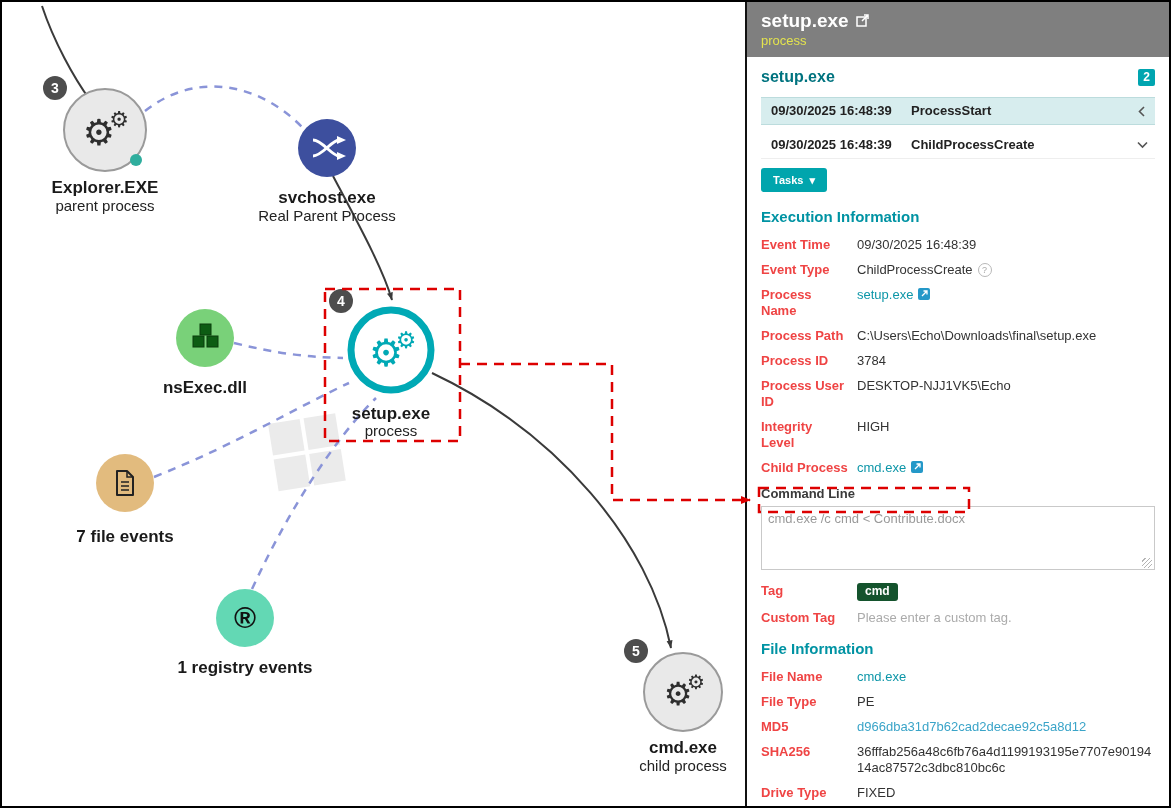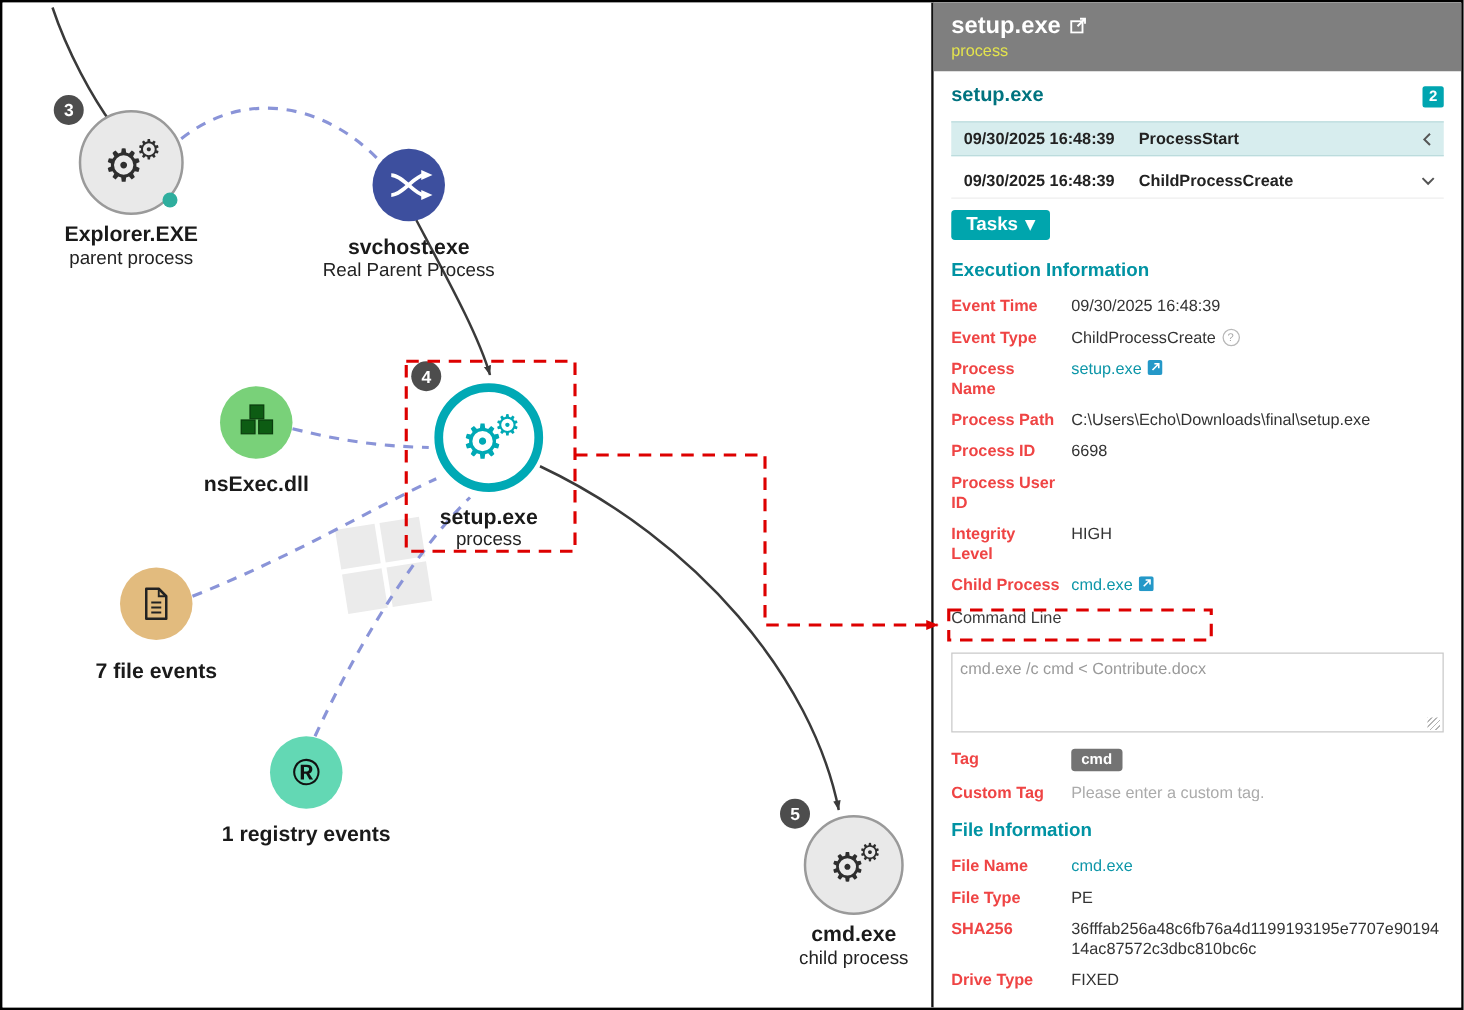--- a/index.html
+++ b/index.html
@@ -15,35 +15,35 @@
   .hdr-ext{display:inline-block;}
   .hdr-sub{color:#e3e34d;font-size:13px;line-height:16px;margin-top:1px;}
   .panel-body{padding:8px 14px 0;}
   .proc-row{display:flex;justify-content:space-between;align-items:center;height:20px;margin:2px 0 10px;}
   .proc-title{color:#00737f;font-size:16px;font-weight:bold;}
   .count-badge{background:#00a5b0;color:#fff;width:17px;height:17px;font-size:12px;font-weight:bold;display:flex;align-items:center;justify-content:center;border-radius:2px;}
   .event-row{display:grid;grid-template-columns:140px 1fr 14px;align-items:center;padding:6px 6px 6px 10px;font-weight:bold;color:#222;line-height:14px;cursor:pointer;}
   .event-row.hl{background:#d7edee;border-top:1px solid #bcdcdd;border-bottom:1px solid #bcdcdd;margin-bottom:7px;}
   .event-row.plain{background:#fff;border-bottom:1px solid #eee;margin-bottom:9px;}
   .chev{display:flex;align-items:center;justify-content:center;color:#555;}
-  .tasks-btn{background:#00a5ad;color:#fff;border:none;border-radius:3px;font-family:"Liberation Sans",sans-serif;font-size:15px;font-weight:bold;padding:5px 12px;height:24px;line-height:14px;cursor:pointer;margin-bottom:10px;display:inline-flex;align-items:center;gap:6px;}
+  .tasks-btn{background:#00a5ad;color:#fff;border:none;border-radius:3px;font-family:"Liberation Sans",sans-serif;font-size:11px;font-weight:bold;padding:5px 12px;height:24px;line-height:14px;cursor:pointer;margin-bottom:10px;display:inline-flex;align-items:center;gap:6px;}
   .section-h{color:#0093a3;font-size:15px;font-weight:bold;margin:6px 0 12px;line-height:17px;}
   .field{display:grid;grid-template-columns:88px 1fr;column-gap:8px;margin-bottom:9px;line-height:16px;align-items:start;}
   .flabel{font-weight:bold;color:#ef4444;}
   .fvalue{color:#333;}
   .link{color:#0d96a8;text-decoration:none;cursor:pointer;}
   .hash-link{color:#3aa4c8;}
   .hash{word-break:break-all;}
   .inline-ico{display:inline-block;vertical-align:-1px;margin-left:5px;}
   .q-ico{display:inline-block;width:12px;height:12px;border:1px solid #b8b8b8;border-radius:50%;color:#a9a9a9;font-size:9px;line-height:12px;text-align:center;vertical-align:1px;margin-left:5px;cursor:default;}
-  .cmd-label{font-weight:normal;color:#3a3a3a;margin-bottom:20px;line-height:16px;}
+  .cmd-label{font-weight:bold;color:#3a3a3a;margin-bottom:4px;line-height:16px;}
   .cmd-wrap{position:relative;margin-bottom:10px;}
   .cmd-input{width:100%;height:64px;box-sizing:border-box;border:1px solid #c9c9c9;border-radius:0;background:#fff;color:#9a9a9a;font-family:"Liberation Sans",sans-serif;font-size:13px;padding:4px 6px;resize:none;outline:none;}
   .resize-handle{position:absolute;right:3px;bottom:5px;width:10px;height:10px;background:repeating-linear-gradient(135deg,transparent 0 2px,#b5b5b5 2px 3px);}
-  .tag-badge{background:#737373;color:#fff;font-size:12px;font-weight:bold;padding:2px 8px 3px;border-radius:3px;display:inline-block;line-height:13px;cursor:pointer;}
+  .tag-badge{background:#14532d;color:#fff;font-size:12px;font-weight:bold;padding:2px 8px 3px;border-radius:3px;display:inline-block;line-height:13px;cursor:pointer;}
   .custom-tag-input{border:none;outline:none;font-family:"Liberation Sans",sans-serif;font-size:13px;color:#333;width:100%;padding:0;}
   .custom-tag-input::placeholder{color:#ababab;}
   .file-h{margin-top:14px;}
 
   
   .red-overlay{position:absolute;left:0;top:0;width:1167px;height:804px;pointer-events:none;z-index:50;}
 </style>
 </head>
 <body>
 
@@ -227,25 +227,26 @@
         </div>
       </div>
 
       <div class="field">
         <div class="flabel">Process Path</div>
         <div class="fvalue">C:\Users\Echo\Downloads\final\setup.exe</div>
       </div>
 
       <div class="field">
         <div class="flabel">Process ID</div>
-        <div class="fvalue">6698</div>
+        <div class="fvalue">3784</div>
       </div>
 
       <div class="field">
         <div class="flabel">Process User ID</div>
+        <div class="fvalue">DESKTOP-NJJ1VK5\Echo</div>
       </div>
 
       <div class="field">
         <div class="flabel">Integrity Level</div>
         <div class="fvalue">HIGH</div>
       </div>
 
       <div class="field">
         <div class="flabel">Child Process</div>
         <div class="fvalue">
@@ -283,20 +284,24 @@
       <div class="field">
         <div class="flabel">File Name</div>
         <div class="fvalue"><a class="link">cmd.exe</a></div>
       </div>
 
       <div class="field">
         <div class="flabel">File Type</div>
         <div class="fvalue">PE</div>
       </div>
 
+      <div class="field">
+        <div class="flabel">MD5</div>
+        <div class="fvalue hash"><a class="link hash-link">d966dba31d7b62cad2decae92c5a8d12</a></div>
+      </div>
 
       <div class="field">
         <div class="flabel">SHA256</div>
         <div class="fvalue hash">36fffab256a48c6fb76a4d1199193195e7707e9019414ac87572c3dbc810bc6c</div>
       </div>
 
       <div class="field">
         <div class="flabel">Drive Type</div>
         <div class="fvalue">FIXED</div>
       </div>

